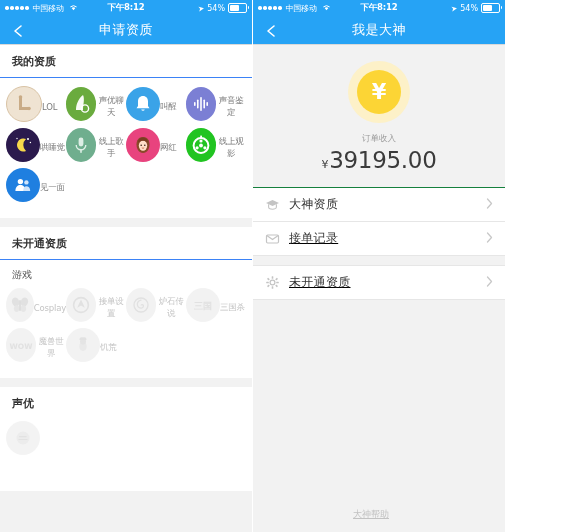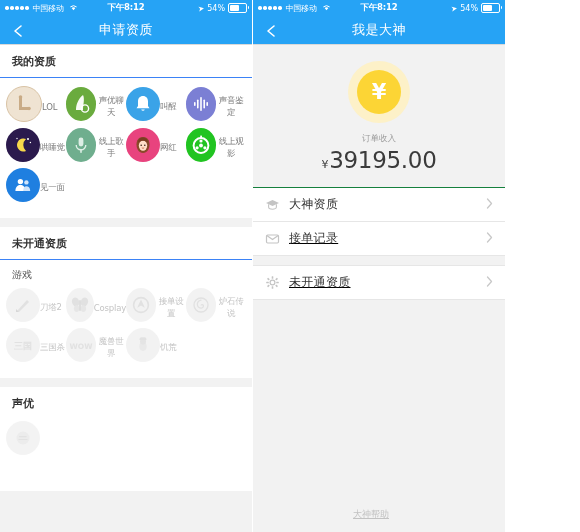--- a/index.html
+++ b/index.html
@@ -361,29 +361,20 @@
       </div>
 
       <div class="gap"></div>
 
       <div class="section-head">未开通资质</div>
 
       <div class="sub-head">游戏</div>
 
       <div class="icon-grid" style="padding-top:4px;">
 
-        <div class="grid-item disabled">
-          <div class="ic" style="background:#e3e3e3;">
-            <svg width="20" height="20" viewBox="0 0 20 20">
-              <path d="M4 16 L14 5 L16 7 L6 17 Z" fill="#bdbdbd"></path>
-              <path d="M3 17 L6 17 L3 14 Z" fill="#a8a8a8"></path>
-            </svg>
-          </div>
-          <div class="ic-label">刀塔2</div>
-        </div>
 
         <div class="grid-item disabled">
           <div class="ic" style="background:#e3e3e3;">
             <svg width="22" height="22" viewBox="0 0 22 22">
               <ellipse cx="6.6" cy="8" rx="3.6" ry="4.6" fill="#bdbdbd" transform="rotate(-18 6.6 8)"></ellipse>
               <ellipse cx="15.4" cy="8" rx="3.6" ry="4.6" fill="#bdbdbd" transform="rotate(18 15.4 8)"></ellipse>
               <ellipse cx="7.6" cy="14.6" rx="2.7" ry="3.4" fill="#cacaca"></ellipse>
               <ellipse cx="14.4" cy="14.6" rx="2.7" ry="3.4" fill="#cacaca"></ellipse>
               <rect x="10.3" y="6" width="1.4" height="11" rx=".7" fill="#a8a8a8"></rect>
             </svg>

